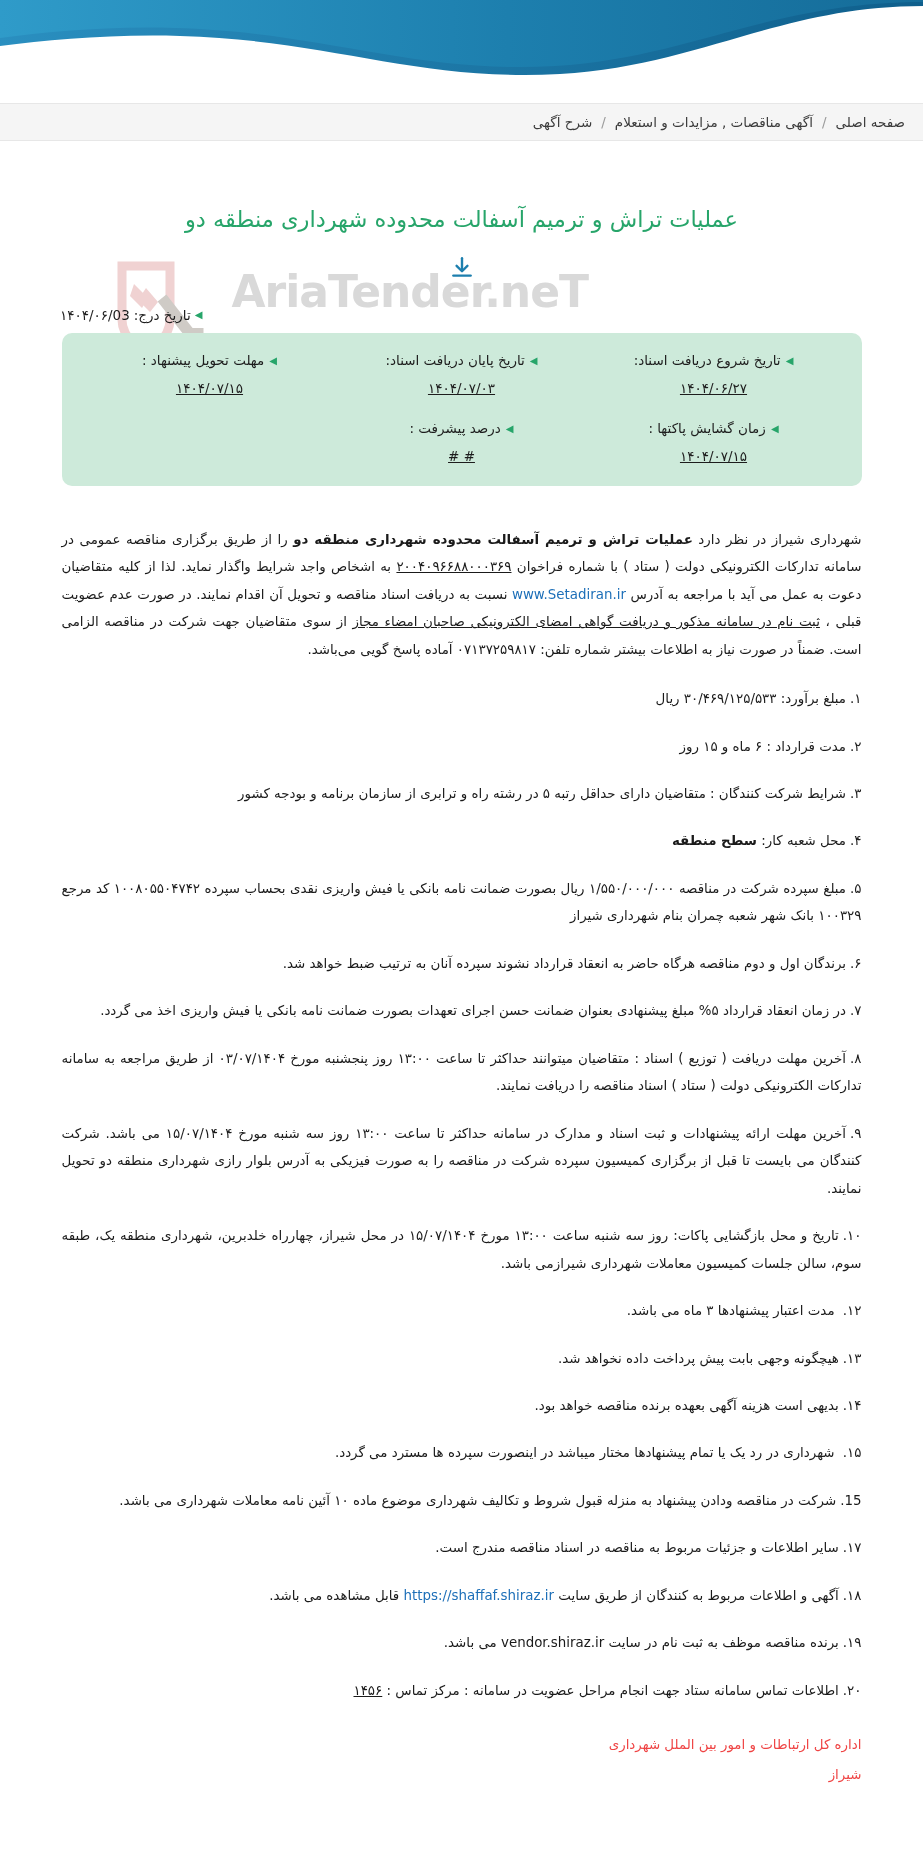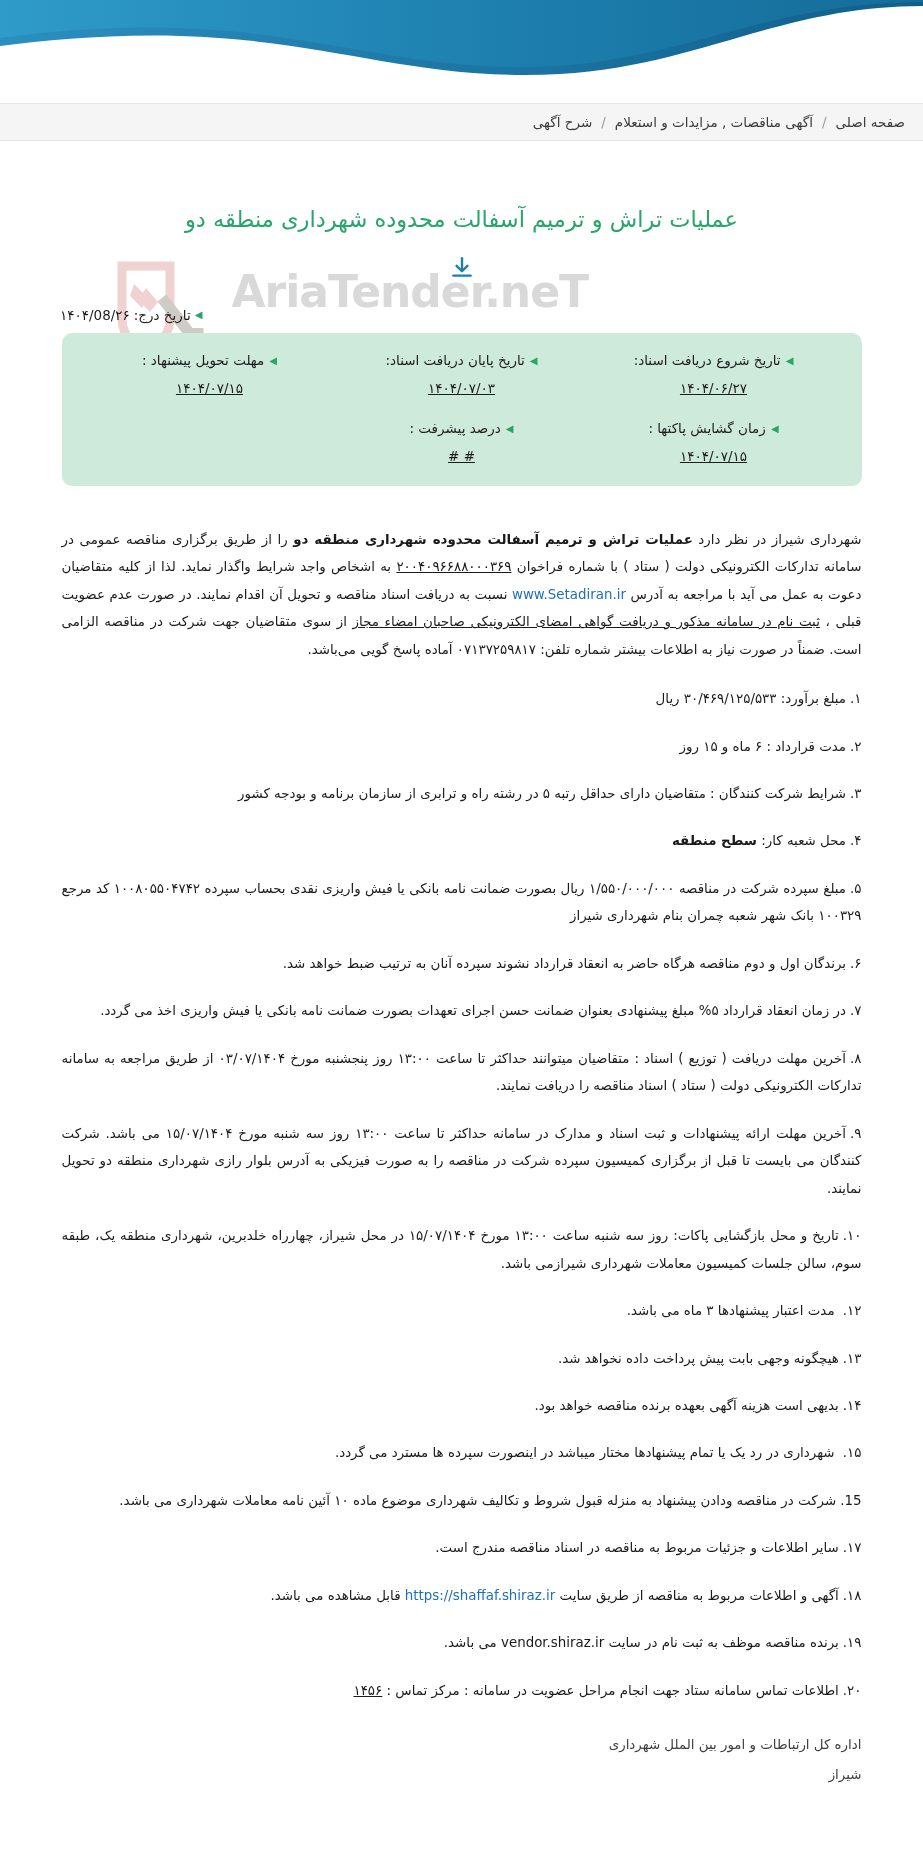--- a/index.html
+++ b/index.html
@@ -213,21 +213,21 @@
     display: inline;
     margin-left: 4px;
   }
   li.c-strong .em { font-weight: bold; }
 
   .footer-lines {
     margin-top: 26px;
     direction: rtl;
     font-size: 13.4px;
     line-height: 2.2;
-    color: #404040;
+    color: #ef4444;
   }
   .footer-lines .fl { display: block; }
 </style>
 </head>
 <body>
 
 <div class="header-wave">
   <svg viewBox="0 0 923 95" preserveAspectRatio="none">
     <defs>
       <linearGradient id="g1" x1="0" y1="0" x2="1" y2="0">
@@ -276,21 +276,21 @@
     <path d="M34,30 L46,44 L38,54 L26,42 Z" fill="#f0d2d2"></path>
     <path d="M50,40 L86,86 M86,86 L70,86 M86,86 L86,70" stroke="#cfcbc6" stroke-width="11" fill="none" stroke-linecap="butt"></path>
   </svg>
   <div class="wm-text">AriaTender.neT</div>
 </div>
 
 <div class="insert-date">
   <div class="insert-date-inner">
     <span class="bullet-tri">◀</span>
     <span>تاریخ درج:</span>
-    <span>۱۴۰۴/08/۲۶</span>
+    <span>۱۴۰۴/۰۶/03</span>
   </div>
 </div>
 
 <div class="info-box">
 
   <div class="info-row">
     <div class="info-cell lbl">
       <span class="info-label">
         <span class="bullet-tri">◀</span>
         <span>تاریخ شروع دریافت اسناد:</span>
@@ -405,21 +405,21 @@
 
     <li>
       <span class="idx">15.</span><span>شرکت در مناقصه ودادن پیشنهاد به منزله قبول شروط و تکالیف شهرداری موضوع ماده ۱۰ آئین نامه معاملات شهرداری می باشد.</span>
     </li>
 
     <li>
       <span class="idx">۱۷.</span><span>سایر اطلاعات و جزئیات مربوط به مناقصه در اسناد مناقصه مندرج است.</span>
     </li>
 
     <li>
-      <span class="idx">۱۸.</span><span>آگهی و اطلاعات مربوط به مناقصه از طریق سایت </span><a href="#" class="blue-link">https://shaffaf.shiraz.ir</a><span> قابل مشاهده می باشد.</span>
+      <span class="idx">۱۸.</span><span>آگهی و اطلاعات مربوط به کنندگان از طریق سایت </span><a href="#" class="blue-link">https://shaffaf.shiraz.ir</a><span> قابل مشاهده می باشد.</span>
     </li>
 
     <li>
       <span class="idx">۱۹.</span><span>برنده مناقصه موظف به ثبت نام در سایت vendor.shiraz.ir می باشد.</span>
     </li>
 
     <li>
       <span class="idx">۲۰.</span><span>اطلاعات تماس سامانه ستاد جهت انجام مراحل عضویت در سامانه : مرکز تماس : </span><span class="num-under">۱۴۵۶</span>
     </li>
 

